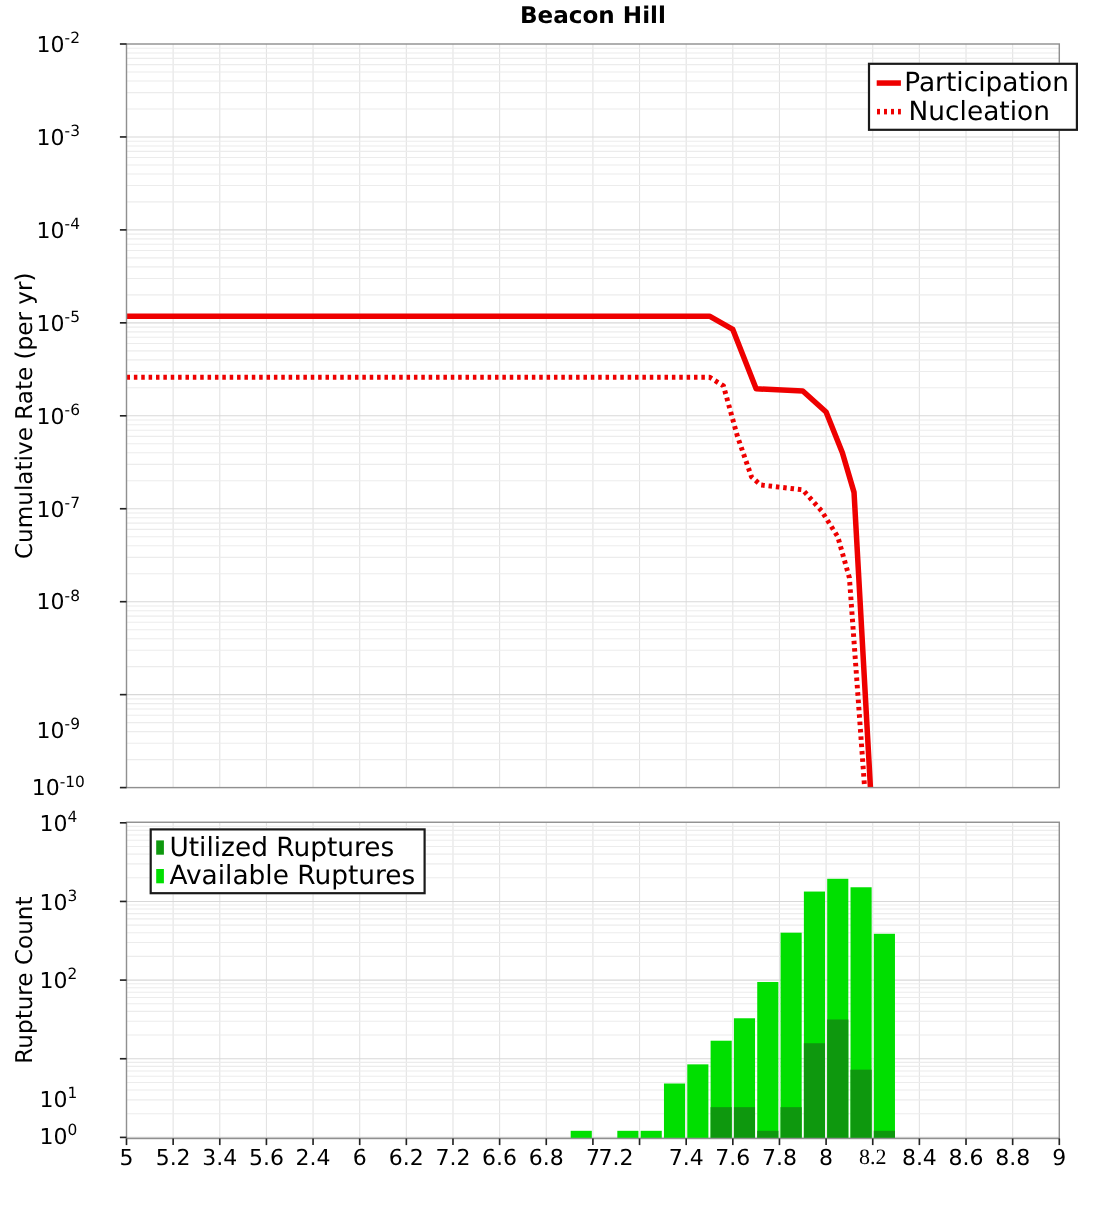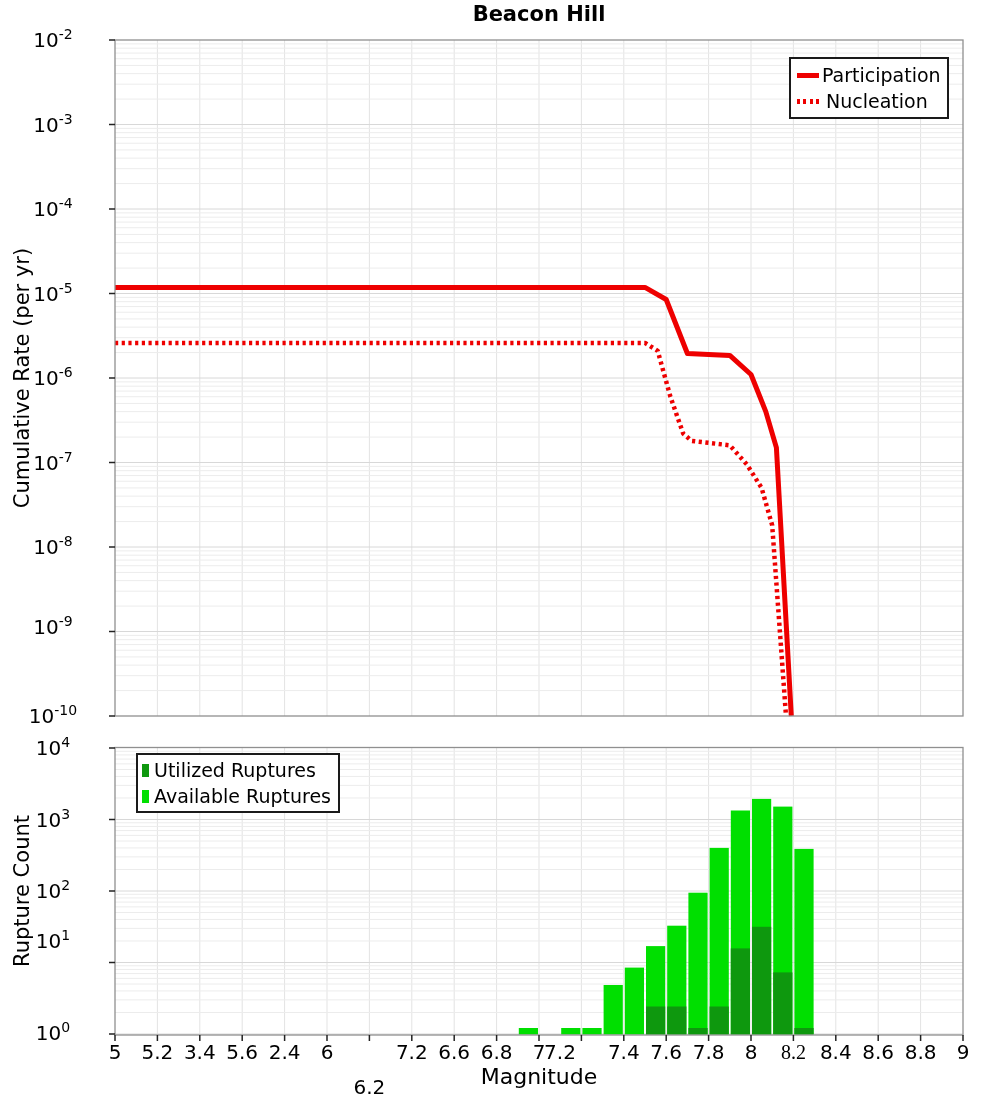--- a/index.html
+++ b/index.html
@@ -25,21 +25,21 @@
     position:absolute;left:0;width:106px;height:26px;line-height:26px;
     text-align:center;font-size:20px;white-space:nowrap;
   }
   .ytick .exp{font-size:14px;position:relative;top:-8px;letter-spacing:0;}
   .xtick{
     position:absolute;width:64px;height:22px;line-height:22px;top:1041px;
     text-align:center;font-size:20px;
   }
   .legend{
     position:absolute;background:#ffffff;border:2px solid #1a1a1a;
-    padding:3px 6px;font-size:19px;z-index:5;
+    padding:3px 6px;font-size:24px;z-index:5;
   }
   .legend .row{display:flex;align-items:center;height:26px;white-space:nowrap;}
   .sw-line{display:inline-block;width:22px;height:5px;margin-right:3px;flex:0 0 auto;}
   .sw-line.solid{background:#ee0000;}
   .sw-line.dotted{
     height:5px;
     background:repeating-linear-gradient(90deg,#ee0000 0 3px,transparent 3px 6.4px);
   }
   .sw-box{display:inline-block;width:7px;height:13px;margin-right:5px;flex:0 0 auto;}
 </style>
@@ -276,21 +276,20 @@
         <line x1="878.1999999999999" y1="1035" x2="878.1999999999999" y2="1041"></line>
         <line x1="920.6000000000001" y1="1035" x2="920.6000000000001" y2="1041"></line>
         <line x1="963" y1="1035" x2="963" y2="1041"></line>
       </g>
     </svg>
 
   <div class="chart-title">Beacon Hill</div>
 
   <div class="y-title top">Cumulative Rate (per yr)</div>
   <div class="y-title bottom">Rupture Count</div>
-  <div class="x-title">Magnitude</div>
 
   <div class="legend" style="left:789px;top:57px;">
     <div class="row">
       <span class="sw-line solid"></span>
       <span>Participation</span>
     </div>
     <div class="row">
       <span class="sw-line dotted"></span>
       <span style="margin-left:4px">Nucleation</span>
     </div>
@@ -307,34 +306,34 @@
     </div>
   </div>
 
 <div class="ytick" style="top: 27px;"><span>10</span><span class="exp">-2</span></div>
     <div class="ytick" style="top: 111.5px;"><span>10</span><span class="exp">-3</span></div>
     <div class="ytick" style="top: 196px;"><span>10</span><span class="exp">-4</span></div>
     <div class="ytick" style="top: 280.5px;"><span>10</span><span class="exp">-5</span></div>
     <div class="ytick" style="top: 365px;"><span>10</span><span class="exp">-6</span></div>
     <div class="ytick" style="top: 449.5px;"><span>10</span><span class="exp">-7</span></div>
     <div class="ytick" style="top: 534px;"><span>10</span><span class="exp">-8</span></div>
-    <div class="ytick" style="top: 614px;"><span>10</span><span class="exp">-9</span></div>
+    <div class="ytick" style="top: 651px;"><span>10</span><span class="exp">-9</span></div>
     <div class="ytick" style="top: 703px;"><span>10</span><span class="exp">-10</span></div>
     <div class="ytick" style="top: 735px;"><span>10</span><span class="exp">4</span></div>
     <div class="ytick" style="top: 806.5px;"><span>10</span><span class="exp">3</span></div>
     <div class="ytick" style="top: 878px;"><span>10</span><span class="exp">2</span></div>
-    <div class="ytick" style="top: 928px;"><span>10</span><span class="exp">1</span></div>
+    <div class="ytick" style="top: 986px;"><span>10</span><span class="exp">1</span></div>
     <div class="ytick" style="top: 1020px;"><span>10</span><span class="exp">0</span></div>
     <div class="xtick" style="left: 83px;">5</div>
     <div class="xtick" style="left: 125.4px;">5.2</div>
     <div class="xtick" style="left: 167.8px;">3.4</div>
     <div class="xtick" style="left: 210.2px;">5.6</div>
     <div class="xtick" style="left: 252.6px;">2.4</div>
     <div class="xtick" style="left: 295px;">6</div>
-    <div class="xtick" style="left: 337.4px; margin-top: 35px;">6.2</div>
+    <div class="xtick" style="left: 337.4px;">6.2</div>
     <div class="xtick" style="left: 379.8px;">7.2</div>
     <div class="xtick" style="left: 422.2px;">6.6</div>
     <div class="xtick" style="left: 464.6px;">6.8</div>
     <div class="xtick" style="left: 507px;">7</div>
     <div class="xtick" style="left: 528px;">7.2</div>
     <div class="xtick" style="left: 591.8px;">7.4</div>
     <div class="xtick" style="left: 634.2px;">7.6</div>
     <div class="xtick" style="left: 676.6px;">7.8</div>
     <div class="xtick" style="left: 719px;">8</div>
     <div class="xtick" style="left: 761.4px; font-family: Liberation Serif, serif;">8.2</div>

